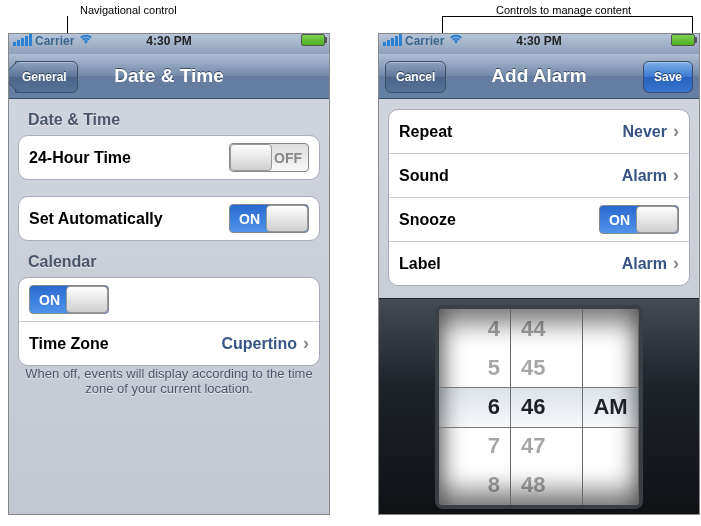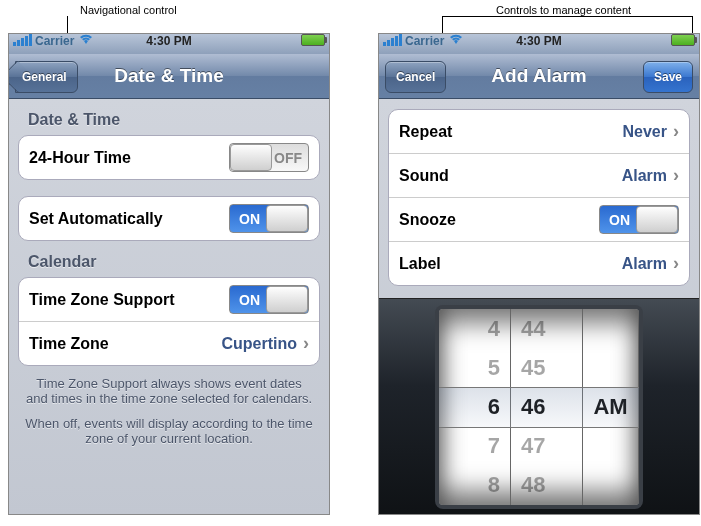--- a/index.html
+++ b/index.html
@@ -333,33 +333,31 @@
         <span class="row-label">Set Automatically</span>
         <div class="toggle on">
           <span class="toggle-text-on">ON</span>
           <div class="toggle-knob"></div>
         </div>
       </div>
     </div>
     <div class="section-header">Calendar</div>
     <div class="group">
       <div class="row">
-        <span class="row-label">Time Zone Support</span>
         <div class="toggle on">
           <span class="toggle-text-on">ON</span>
           <div class="toggle-knob"></div>
         </div>
       </div>
       <div class="row">
         <span class="row-label">Time Zone</span>
         <span class="row-value">Cupertino</span>
         <span class="chevron">›</span>
       </div>
     </div>
-    <div class="footer-text">Time Zone Support always shows event dates and times in the time zone selected for calendars.</div>
     <div class="footer-text" style="padding-top:0">When off, events will display according to the time zone of your current location.</div>
   </div>
 </div>
 
 <div class="phone" style="left:378px; top:33px;">
   <div class="status-bar">
     <div class="status-signal">
       <span style="height:4px"></span>
         <span style="height:6px"></span>
         <span style="height:8px"></span>

